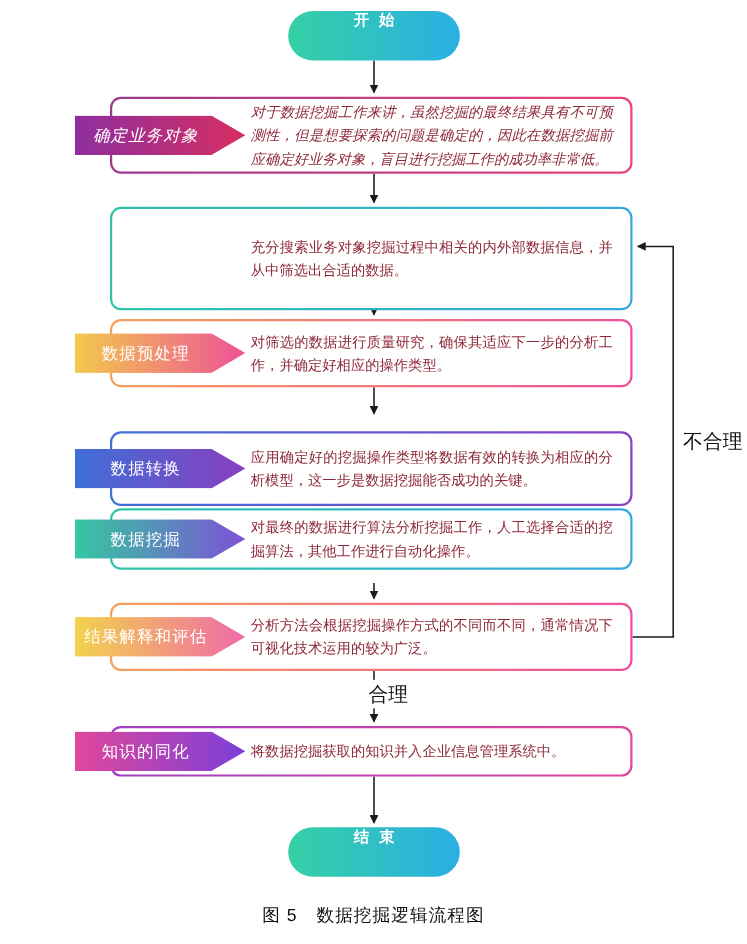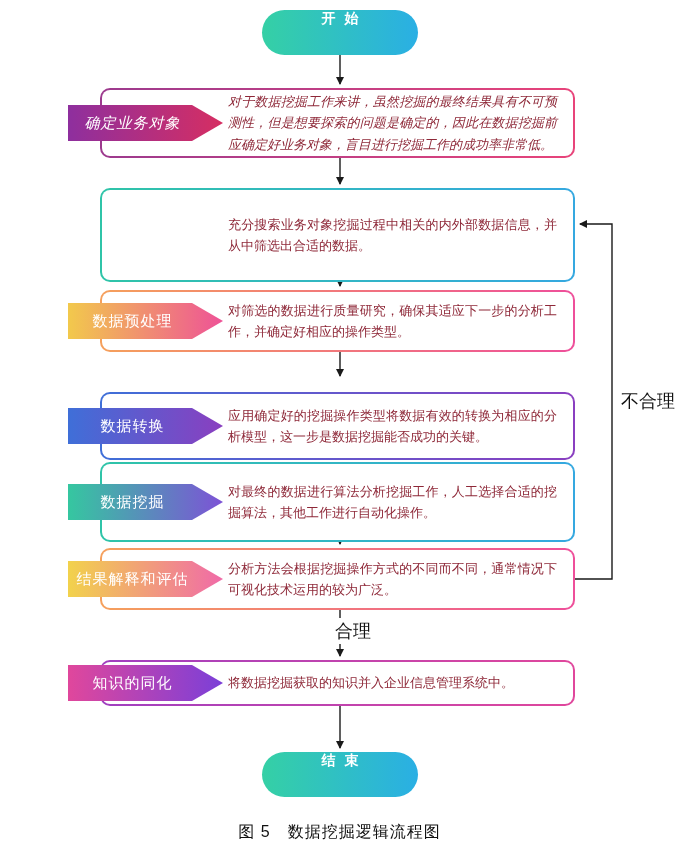--- a/index.html
+++ b/index.html
@@ -13,21 +13,21 @@
           font-size:14px; font-weight:600; z-index:2; }
   .pill span { letter-spacing:9px; margin-left:9px; }
   .pill.start { top:10px; }
   .pill.end   { top:752px; }
 
   .step { position:absolute; left:68px; width:507px; z-index:2; }
   .s1 { top:88px;  height:70px;font-style:italic; }
   .s2 { top:188px; height:94px; }
   .s3 { top:290px; height:62px; }
   .s4 { top:380px; height:68px;margin-top:12px; }
-  .s5 { top:462px; height:80px;border-radius:26px; }
+  .s5 { top:462px; height:56px;border-radius:26px; }
   .s6 { top:548px; height:62px; }
   .s7 { top:660px; height:46px; }
 
   .box { position:absolute; left:32px; right:0; top:0; bottom:0; border-radius:10px; padding:2px; }
   .box-inner { width:100%; height:100%; background:#fff; border-radius:8px;
                display:flex; align-items:center; padding:5px 16px 5px 126px; }
   .box-text { font-size:13px; line-height:1.62; color:#8e2838; text-align:justify; }
 
   .tag { position:absolute; left:0; top:50%; transform:translateY(-50%);
          width:155px; height:36px;

